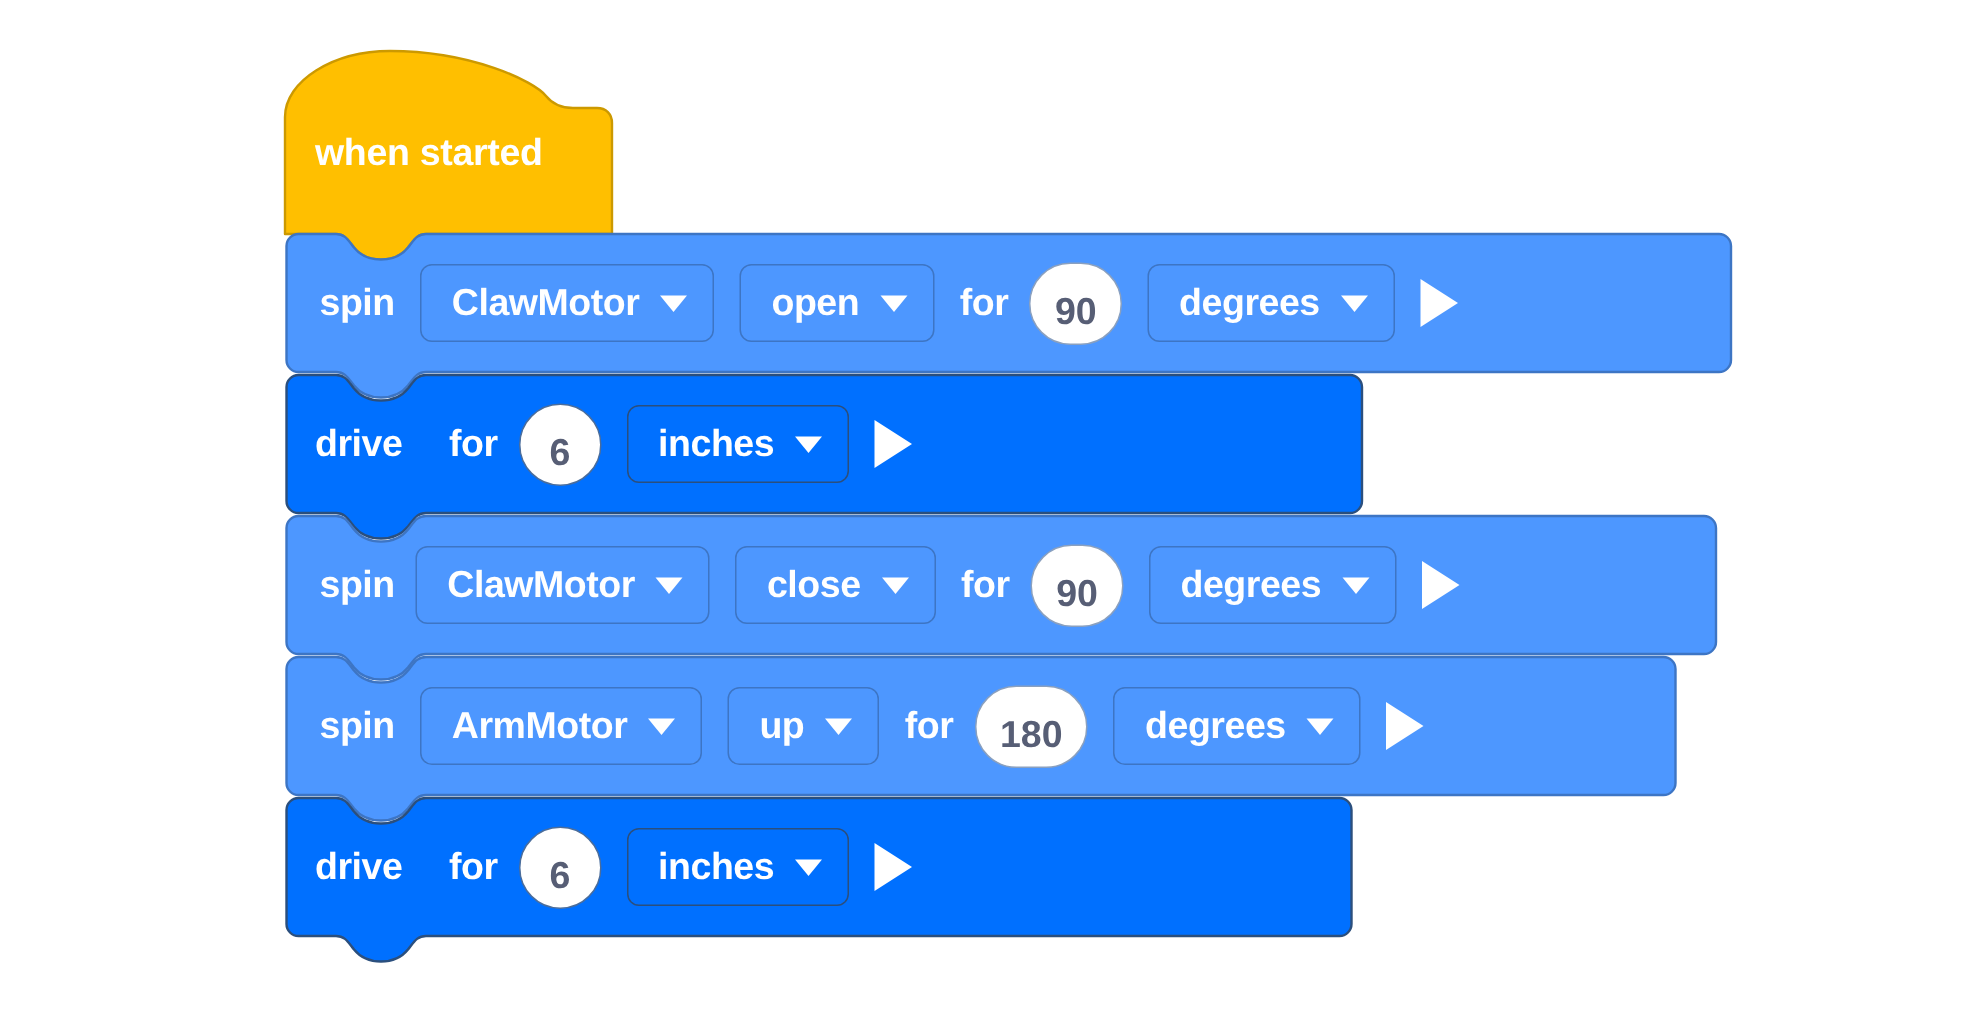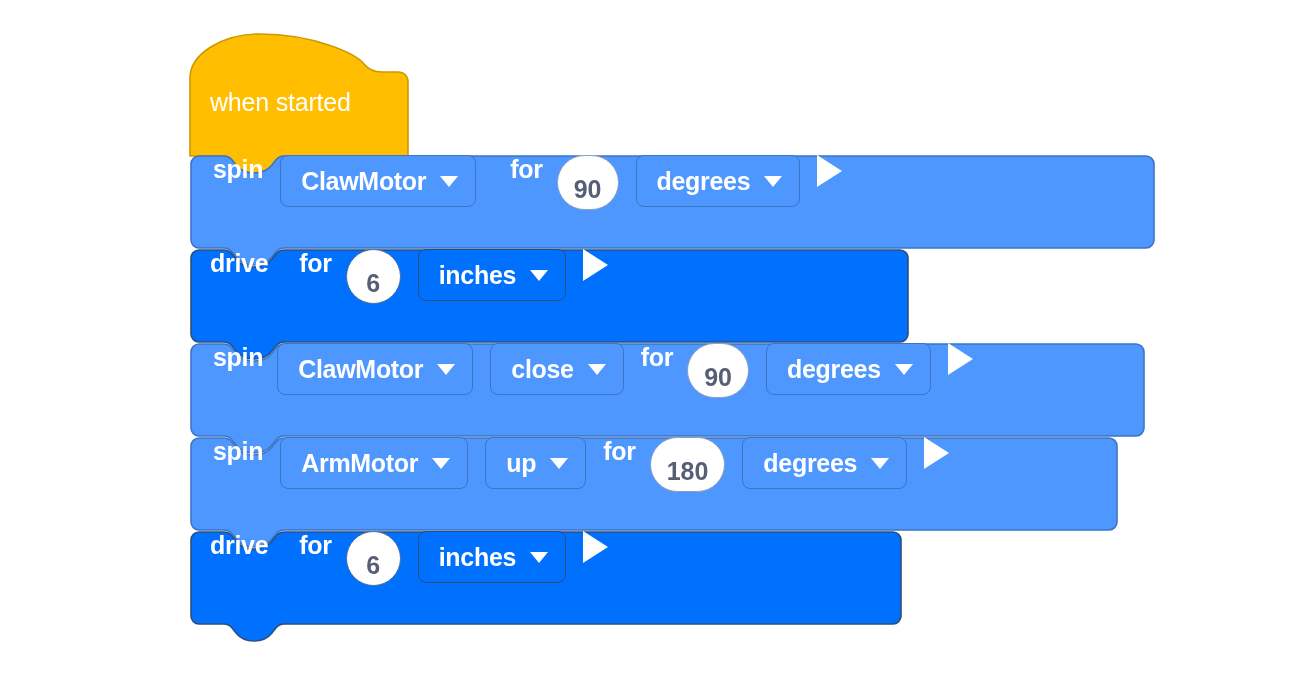--- a/index.html
+++ b/index.html
@@ -28,32 +28,33 @@
     top: 0;
     left: 0;
     overflow: visible;
   }
   .block .row {
     position: absolute;
     top: 0;
     left: 0;
     height: 100%;
     display: flex;
+    align-items: center;
     box-sizing: border-box;
   }
   
   #hat-block .row {
     padding-left: 22px;
     padding-top: 58px;
     align-items: flex-start;
   }
   .hat-label {
     color: #ffffff;
     font-size: 25px;
-    font-weight: normal;
+    font-weight: bold;
     letter-spacing: -0.2px;
     white-space: nowrap;
     line-height: 1;
   }
   
   .cmd-label {
     color: #ffffff;
     font-size: 25px;
     font-weight: bold;
     white-space: nowrap;
@@ -178,20 +179,24 @@
                Z" fill="#4d97ff" stroke="#3d75c4" stroke-width="1.6" stroke-linejoin="round"></path>
     </svg>
     <div class="row" style="width:965px; padding-left:23px;">
       <span class="cmd-label">spin</span>
       <span class="gap-m"></span>
       <div class="dropdown">
         <span class="dd-text">ClawMotor</span>
         <span class="caret"></span>
       </div>
       <span class="gap-m"></span>
+      <div class="dropdown">
+        <span class="dd-text">open</span>
+        <span class="caret"></span>
+      </div>
       <span class="gap-m"></span>
       <span class="cmd-label">for</span>
       <span class="gap-s"></span>
       <div class="num-oval">
         <span>90</span>
       </div>
       <span class="gap-m"></span>
       <div class="dropdown">
         <span class="dd-text">degrees</span>
         <span class="caret"></span>

